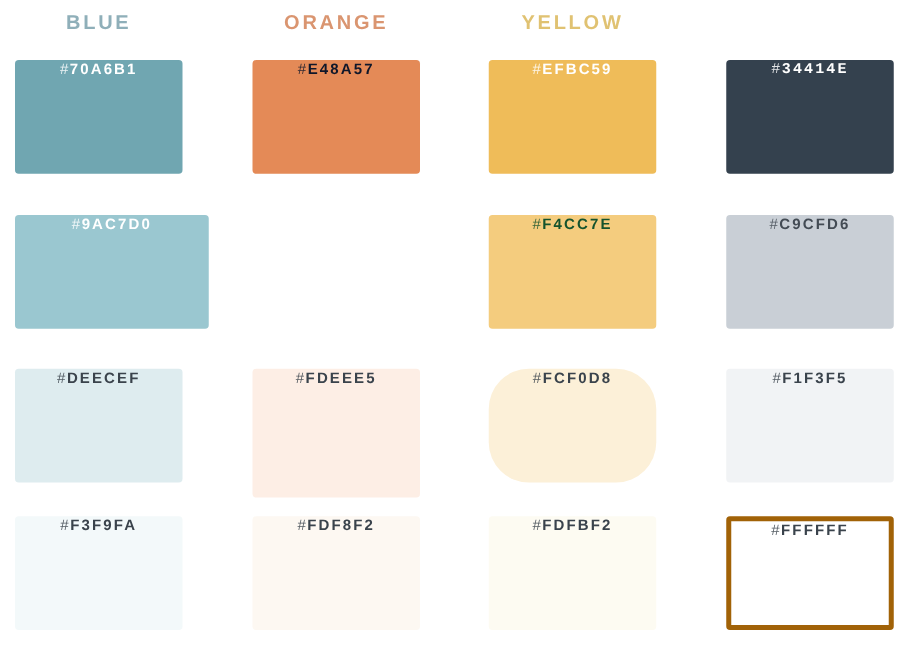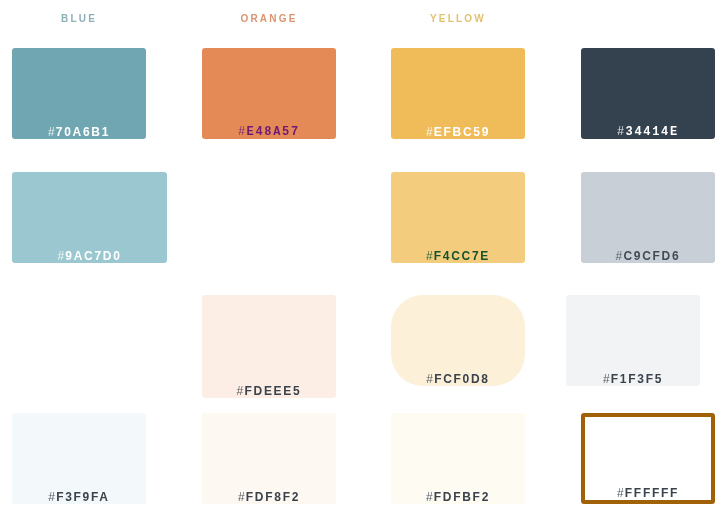--- a/index.html
+++ b/index.html
@@ -20,37 +20,37 @@
     width: 728px;
     height: 520px;
   }
 
   
   .col-header {
     position: absolute;
     top: 11px;
     width: 134px;
     text-align: center;
-    font-size: 10px;
+    font-size: 16px;
     font-weight: bold;
     letter-spacing: 2.2px;
     text-transform: uppercase;
     line-height: 16px;
     white-space: nowrap;
   }
 
   
   .swatch {
     position: absolute;
     width: 134px;
     height: 91px;
     border-radius: 3px;
     box-sizing: border-box;
     display: flex;
-    align-items: flex-end;
+    align-items: flex-start;
     justify-content: center;
   }
   .swatch.bordered {
     border: 4px solid #a16207;
   }
 
   .swatch-label {
     font-size: 12px;
     font-weight: bold;
     letter-spacing: 1.7px;
@@ -69,44 +69,47 @@
 <body>
 
 <div id="palette">
     <div class="col-header" style="left: 12px; color: rgb(143, 175, 185);">BLUE</div>
     <div class="col-header" style="left: 202px; color: rgb(218, 149, 112);">ORANGE</div>
     <div class="col-header" style="left: 391px; color: rgb(224, 194, 114);">YELLOW</div>
     <div class="swatch" style="left: 12px; top: 48px; width: 134px; height: 91px; background: rgb(112, 166, 177);">
       <span class="swatch-label" style="color: rgb(255, 255, 255);"><span class="hash">#</span><span>70A6B1</span></span>
     </div>
     <div class="swatch" style="left: 202px; top: 48px; width: 134px; height: 91px; background: rgb(228, 138, 87);">
-      <span class="swatch-label" style="color: #701a75; font-family: Liberation Mono, monospace;"><span class="hash">#</span><span>E48A57</span></span>
+      <span class="swatch-label" style="color: #0f172a;"><span class="hash">#</span><span>E48A57</span></span>
     </div>
     <div class="swatch" style="left: 391px; top: 48px; width: 134px; height: 91px; background: rgb(239, 188, 89);">
       <span class="swatch-label" style="color: rgb(255, 255, 255);"><span class="hash">#</span><span>EFBC59</span></span>
     </div>
     <div class="swatch" style="left: 581px; top: 48px; width: 134px; height: 91px; background: rgb(52, 65, 78);">
       <span class="swatch-label" style="color: rgb(255, 255, 255); font-family: Liberation Mono, monospace;"><span class="hash">#</span><span>34414E</span></span>
     </div>
     <div class="swatch" style="left: 12px; top: 172px; width: 155px; height: 91px; background: rgb(154, 199, 208);">
       <span class="swatch-label" style="color: rgb(255, 255, 255);"><span class="hash">#</span><span>9AC7D0</span></span>
     </div>
     <div class="swatch" style="left: 391px; top: 172px; width: 134px; height: 91px; background: rgb(244, 204, 126);">
       <span class="swatch-label" style="color: #14532d;"><span class="hash">#</span><span>F4CC7E</span></span>
     </div>
     <div class="swatch" style="left: 581px; top: 172px; width: 134px; height: 91px; background: rgb(201, 207, 214);">
       <span class="swatch-label" style="color: rgb(67, 75, 84);"><span class="hash">#</span><span>C9CFD6</span></span>
     </div>
+    <div class="swatch" style="left: 12px; top: 295px; width: 134px; height: 91px; background: rgb(222, 236, 239);">
+      <span class="swatch-label" style="color: rgb(58, 67, 76);"><span class="hash">#</span><span>DEECEF</span></span>
+    </div>
     <div class="swatch" style="left: 202px; top: 295px; width: 134px; height: 103px; background: rgb(253, 238, 229);">
       <span class="swatch-label" style="color: rgb(58, 67, 76);"><span class="hash">#</span><span>FDEEE5</span></span>
     </div>
     <div class="swatch" style="left: 391px; top: 295px; width: 134px; height: 91px; background: rgb(252, 240, 216); border-radius: 32px;">
       <span class="swatch-label" style="color: rgb(58, 67, 76);"><span class="hash">#</span><span>FCF0D8</span></span>
     </div>
-    <div class="swatch" style="left: 566px; top: 295px; width: 134px; height: 91px; background: rgb(241, 243, 245);">
+    <div class="swatch" style="left: 581px; top: 295px; width: 134px; height: 91px; background: rgb(241, 243, 245);">
       <span class="swatch-label" style="color: rgb(58, 67, 76);"><span class="hash">#</span><span>F1F3F5</span></span>
     </div>
     <div class="swatch" style="left: 12px; top: 413px; width: 134px; height: 91px; background: rgb(243, 249, 250);">
       <span class="swatch-label" style="color: rgb(58, 67, 76);"><span class="hash">#</span><span>F3F9FA</span></span>
     </div>
     <div class="swatch" style="left: 202px; top: 413px; width: 134px; height: 91px; background: rgb(253, 248, 242);">
       <span class="swatch-label" style="color: rgb(58, 67, 76);"><span class="hash">#</span><span>FDF8F2</span></span>
     </div>
     <div class="swatch" style="left: 391px; top: 413px; width: 134px; height: 91px; background: rgb(253, 251, 242);">
       <span class="swatch-label" style="color: rgb(58, 67, 76);"><span class="hash">#</span><span>FDFBF2</span></span>

